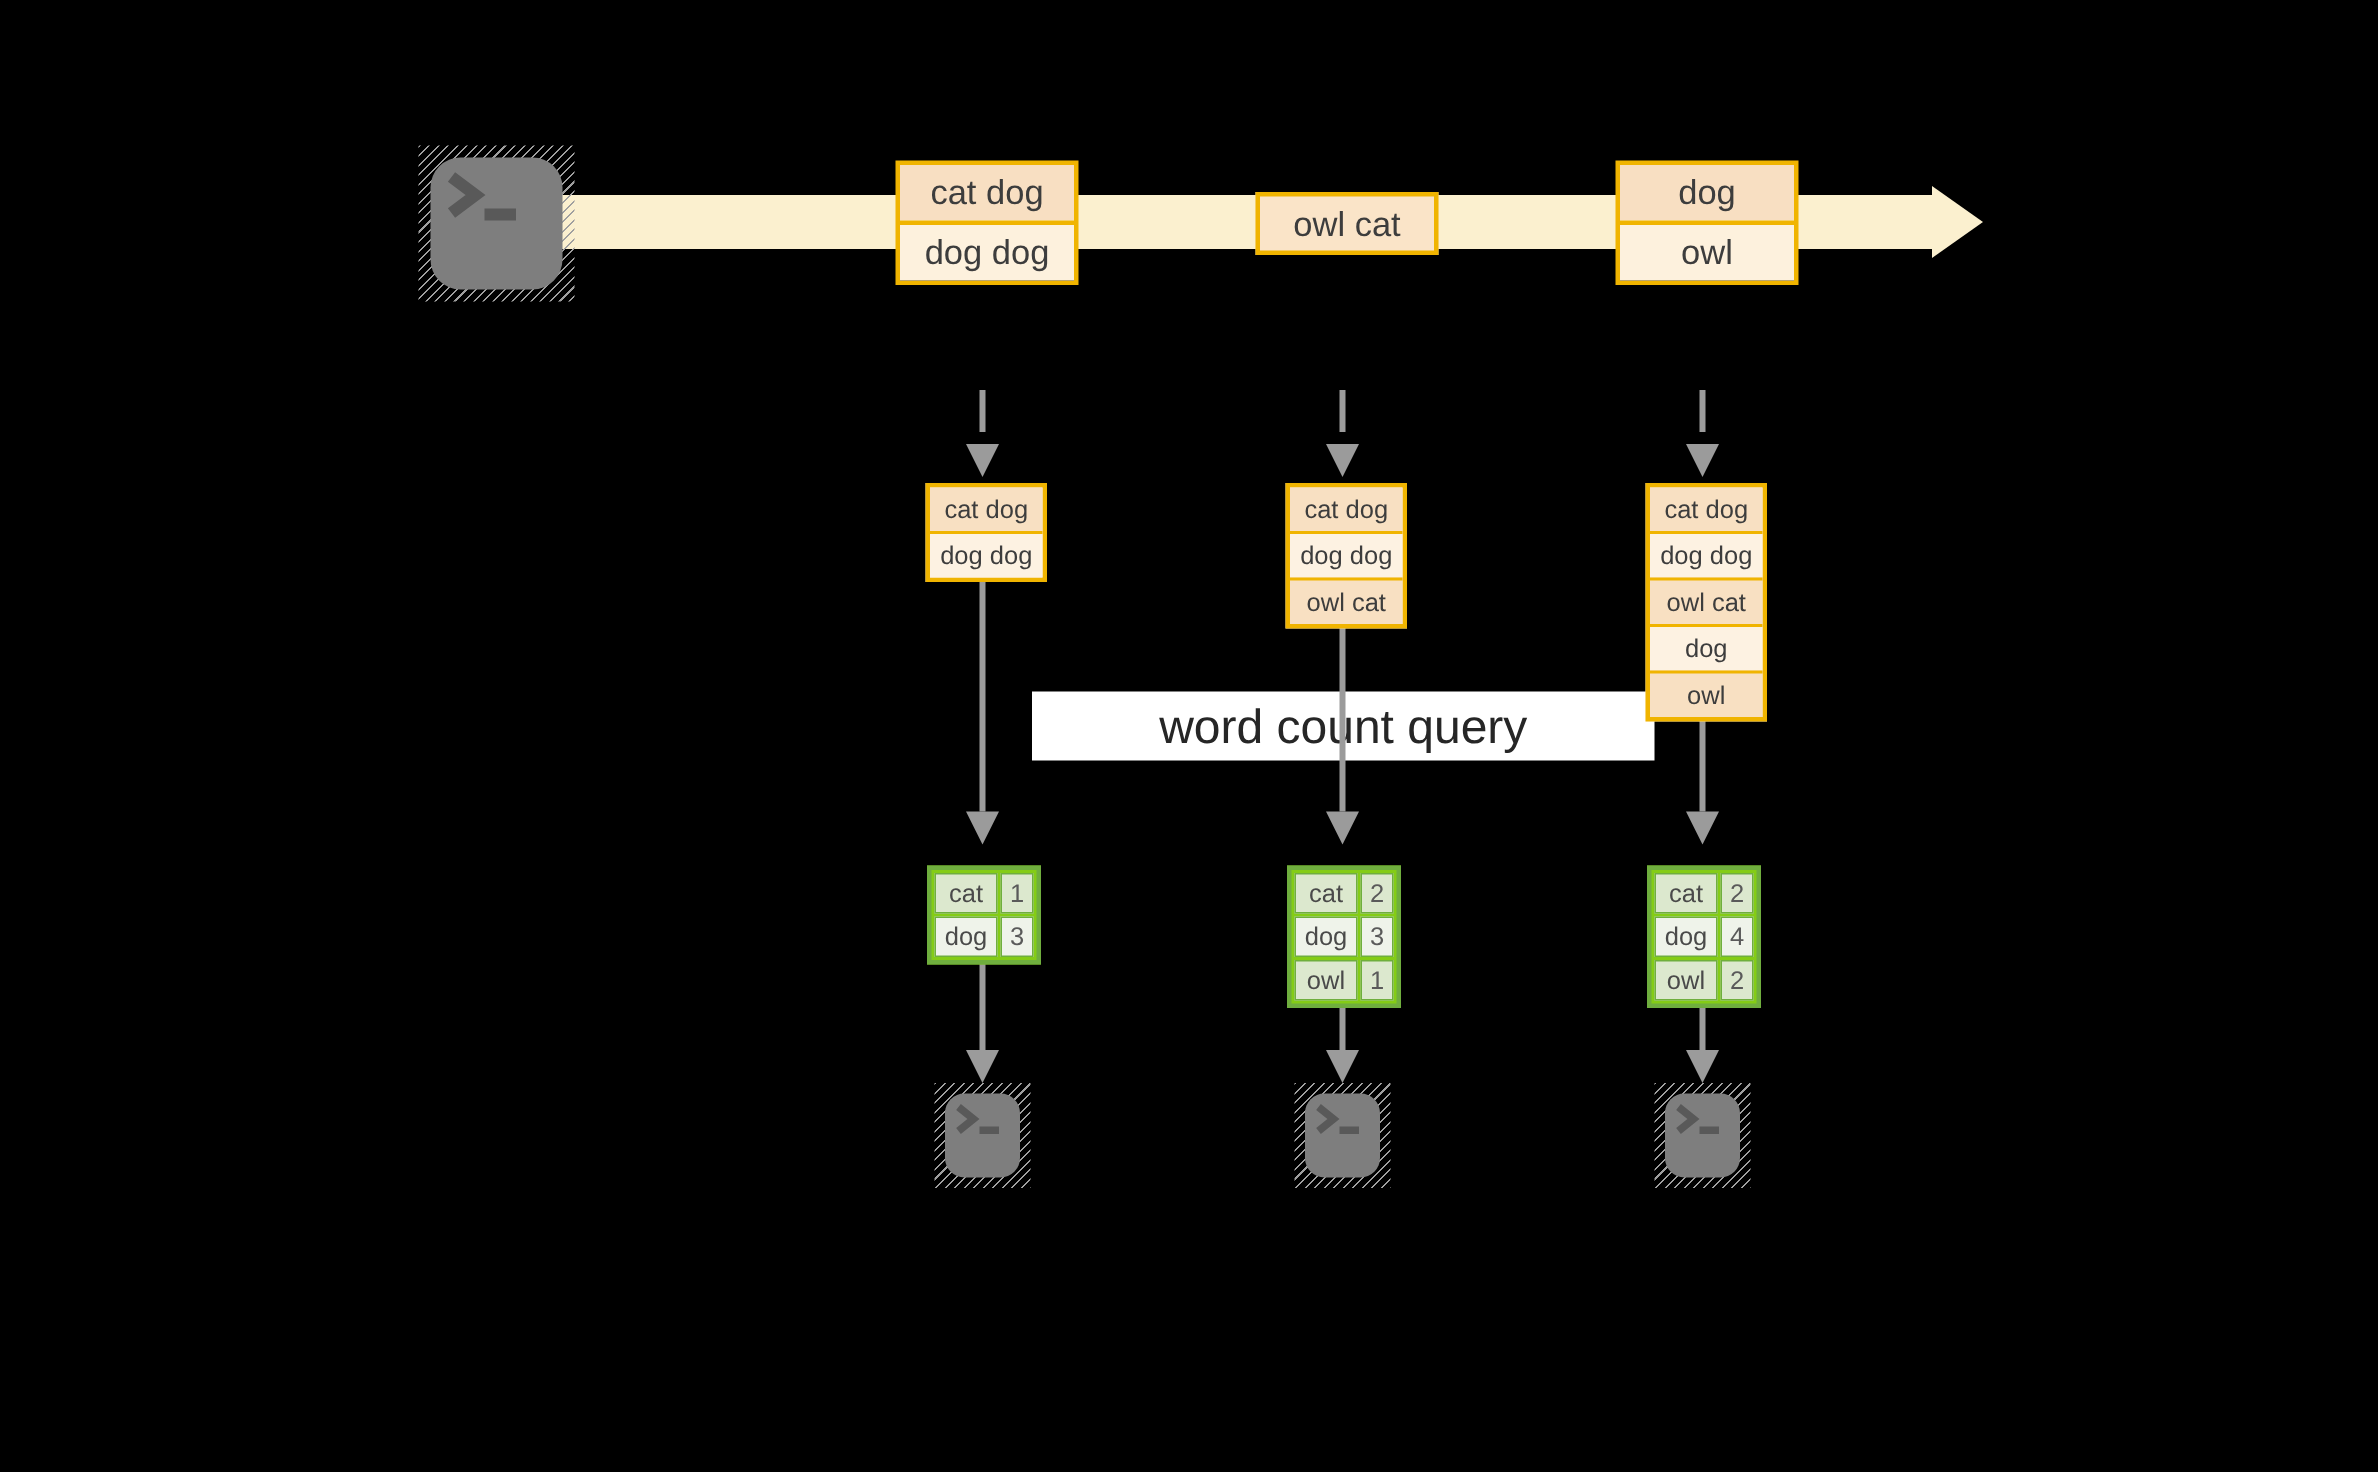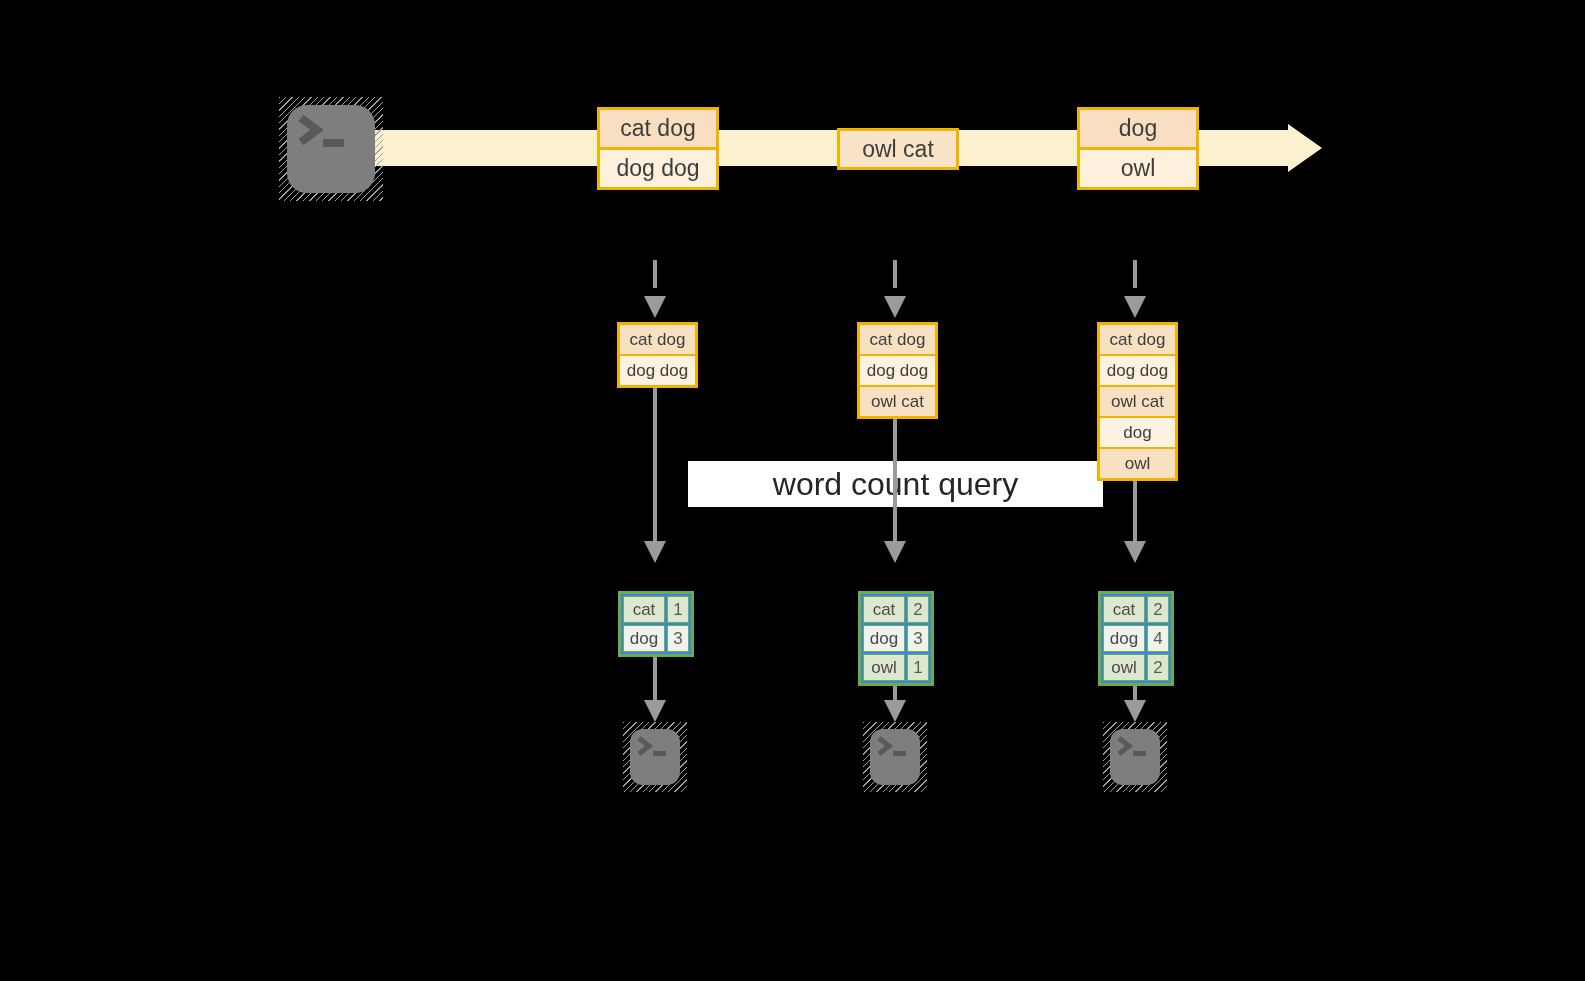--- a/index.html
+++ b/index.html
@@ -50,21 +50,21 @@
   .stk-cell { height:29px; display:flex; align-items:center; justify-content:center;
     font-size:17px; color:#3d3d3d; background:#fdf2e2; }
   .stk-cell + .stk-cell { border-top:2px solid #f0b400; }
   .stack .stk-cell:nth-child(odd) { background:#f8e0c2; }
 
   
   .banner { left:688px; top:461px; width:415px; height:46px; background:#ffffff; z-index:2;
     display:flex; align-items:center; justify-content:center; font-size:32px; color:#262626; }
 
   
-  .gtable { position:absolute; top:591px; border:3px solid #6fae3e; background:#3b82f6; z-index:4;
+  .gtable { position:absolute; top:577px; border:3px solid #6fae3e; background:#84cc16; z-index:4;
     padding:2px; display:flex; flex-direction:column; gap:2px; }
   .grow { display:flex; gap:2px; }
   .gcell { height:27px; box-sizing:border-box; border:1px solid #6fae3e; background:#eff3ea;
     display:flex; align-items:center; justify-content:center; font-size:17px; color:#4a4a4a; }
   .gcell.word { width:42px; }
   .gcell.count { width:22px; color:#5a5a5a; }
   .grow:nth-child(odd) .gcell { background:#dce8ce; }
 </style>
 </head>
 <body>

